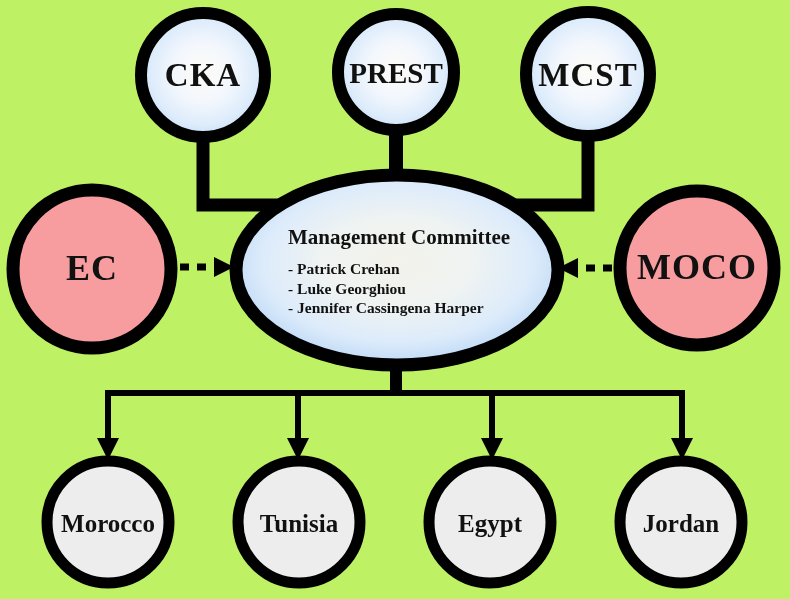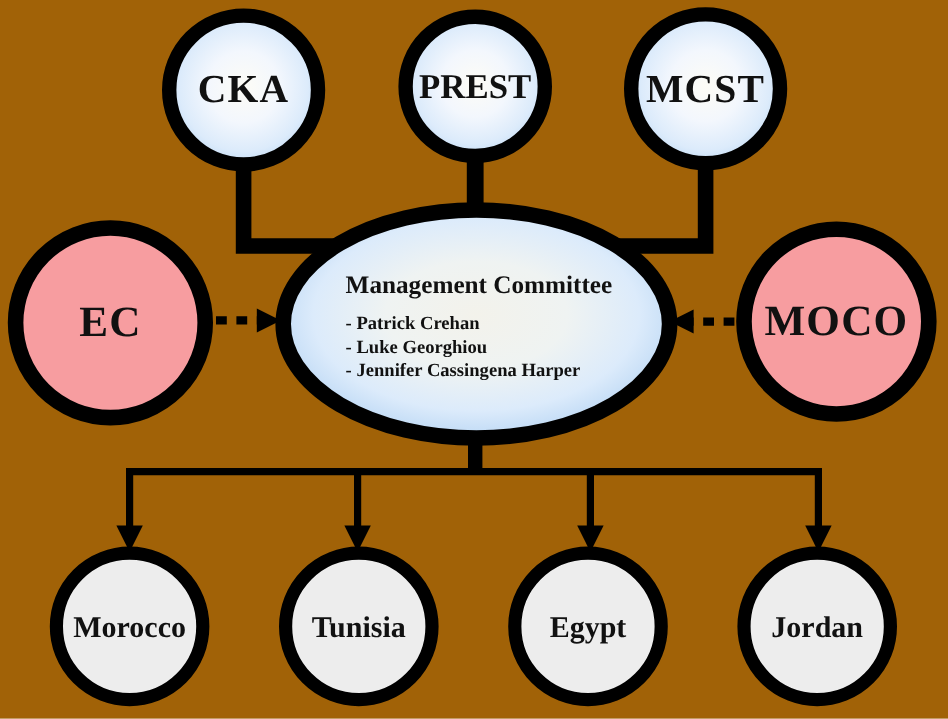--- a/index.html
+++ b/index.html
@@ -1,16 +1,16 @@
 <!DOCTYPE html>
 <html><head>
 <meta charset="utf-8">
 <style>
   html,body{margin:0;padding:0;background:#ffffff;}
-  .stage{position:relative;width:790px;height:599px;background:#a16207;overflow:hidden;}
+  .stage{position:relative;width:790px;height:599px;background:#bef264;overflow:hidden;}
   svg{display:block;}
   text{font-family:"Liberation Serif","DejaVu Serif",serif;font-weight:bold;fill:#111111;}
   .node-label-lg{font-size:33px;letter-spacing:1px;}
   .node-label-xl{font-size:36px;letter-spacing:1px;}
   .node-label-md{font-size:25px;}
   .committee-title{font-size:21px;}
   .committee-member{font-size:15.5px;}
 </style>
 </head>
 <body>

